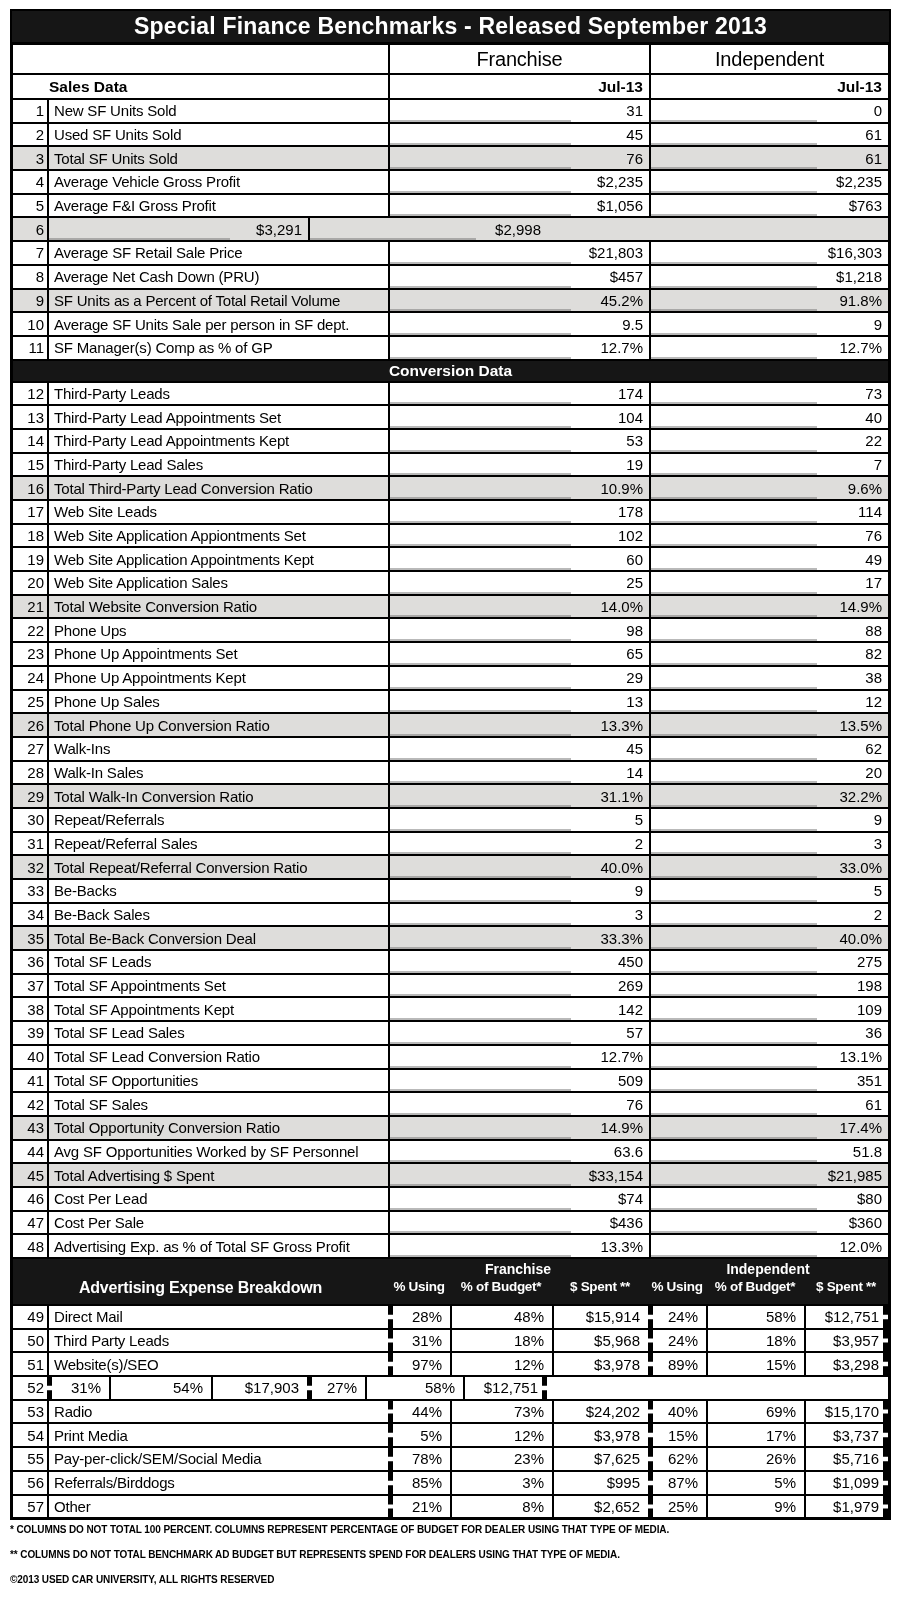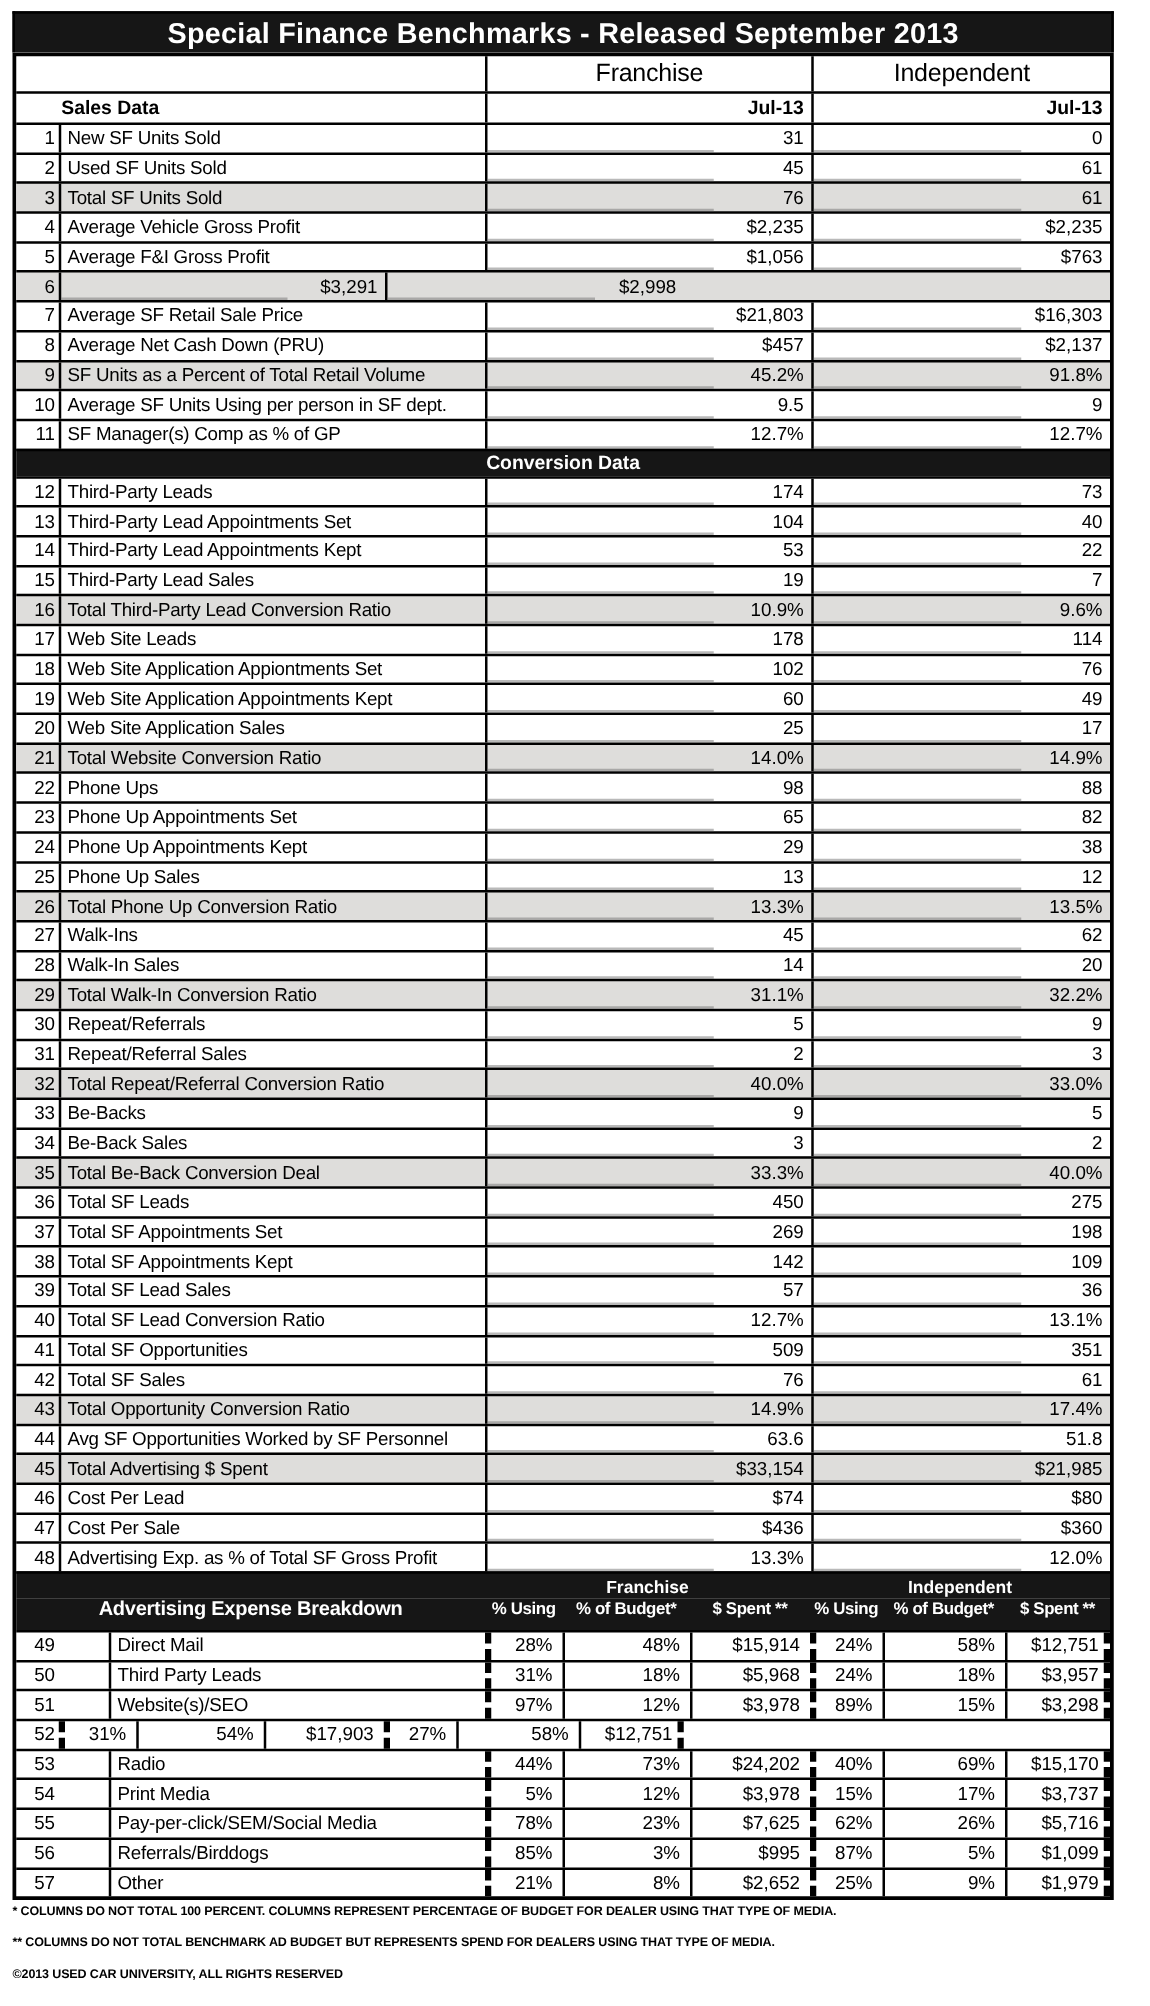--- a/index.html
+++ b/index.html
@@ -88,21 +88,21 @@
 
   .ad-hdr-b { height: 25px; background: #161616; color: #fff; display: flex; align-items: flex-start; }
   .ad-hdr-b .ttl { width: 375px; font-weight: bold; font-size: 16px; text-align: center; letter-spacing: -0.2px; }
   .ad-hdr-b .ch { font-weight: bold; font-size: 13.5px; text-align: center; letter-spacing: -0.3px; white-space: nowrap; }
   .w-a1 { width: 62px; } .w-a2 { width: 102px; } .w-a3 { width: 96px; }
   .w-a4 { width: 58px; } .w-a5 { width: 98px; }  .w-a6 { width: 84px; }
 
   
   .ad-row { height: 23.7px; font-size: 15px; }
   .ad-row .num { width: 34px; justify-content: flex-end; padding-right: 3px; }
-  .ad-row .lab { flex: 1; border-left: 2px solid #000; padding-left: 5px; letter-spacing: -0.2px; white-space: nowrap; overflow: hidden; margin-left: 40px; }
+  .ad-row .lab { flex: 1; border-left: 2px solid #000; padding-left: 5px; letter-spacing: -0.2px; white-space: nowrap; overflow: hidden; }
   .ad-row .adval { justify-content: flex-end; padding-right: 8px; border-left: 2px solid #000; }
   .ad-row .a1 { border-left: 5px dashed #000; }
   .ad-row .a4 { border-left: 5px dashed #000; }
   .ad-row .a6 { border-right: 5px dashed #000; padding-right: 4px; }
 
   
   .footnotes { position: absolute; top: 1524px; left: 10px; width: 881px; }
   .fn {
     font-weight: bold; font-size: 10px; line-height: 11px;
     margin-bottom: 14px; letter-spacing: -0.1px;
@@ -168,31 +168,31 @@
         <div class="row main-row">
     <div class="c num">7</div>
     <div class="c lab">Average SF Retail Sale Price</div>
     <div class="c fv">$21,803</div>
     <div class="c iv">$16,303</div>
   </div>
         <div class="row main-row">
     <div class="c num">8</div>
     <div class="c lab">Average Net Cash Down (PRU)</div>
     <div class="c fv">$457</div>
-    <div class="c iv">$2,137</div>
+    <div class="c iv">$1,218</div>
   </div>
         <div class="row main-row shaded">
     <div class="c num">9</div>
     <div class="c lab">SF Units as a Percent of Total Retail Volume</div>
     <div class="c fv">45.2%</div>
     <div class="c iv">91.8%</div>
   </div>
         <div class="row main-row">
     <div class="c num">10</div>
-    <div class="c lab">Average SF Units Using per person in SF dept.</div>
+    <div class="c lab">Average SF Units Sale per person in SF dept.</div>
     <div class="c fv">9.5</div>
     <div class="c iv">9</div>
   </div>
         <div class="row main-row">
     <div class="c num">11</div>
     <div class="c lab">SF Manager(s) Comp as % of GP</div>
     <div class="c fv">12.7%</div>
     <div class="c iv">12.7%</div>
   </div>
       </div>

